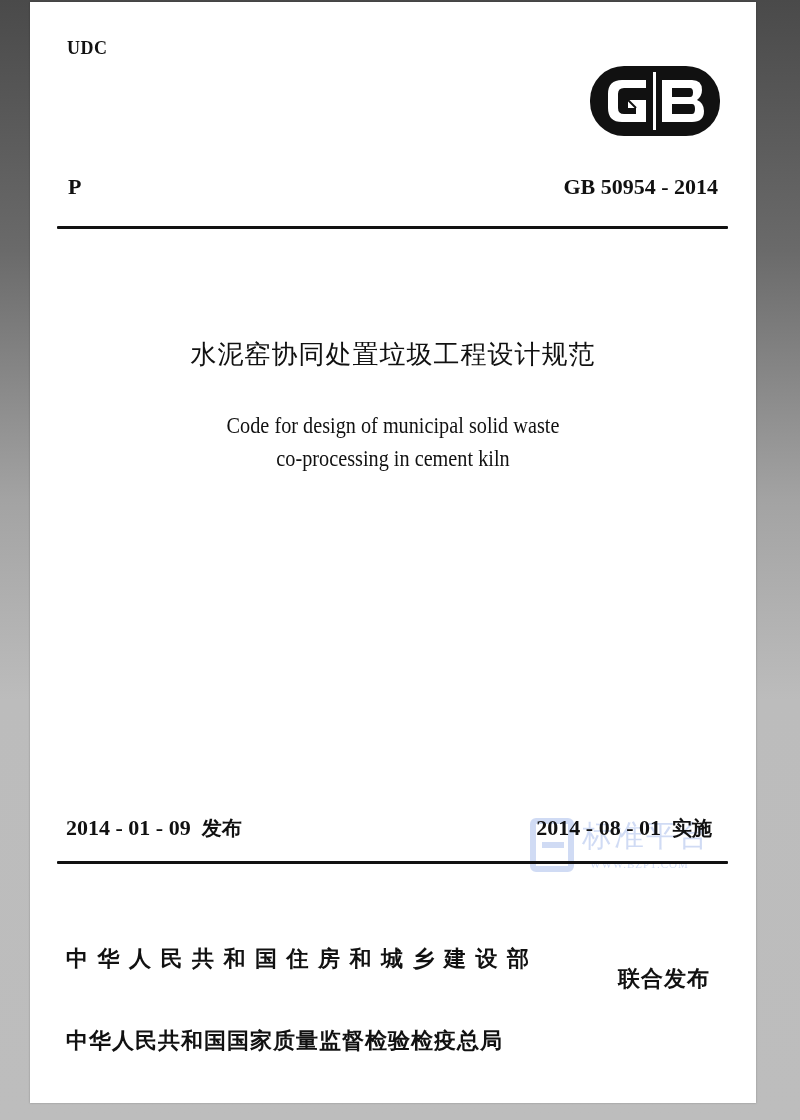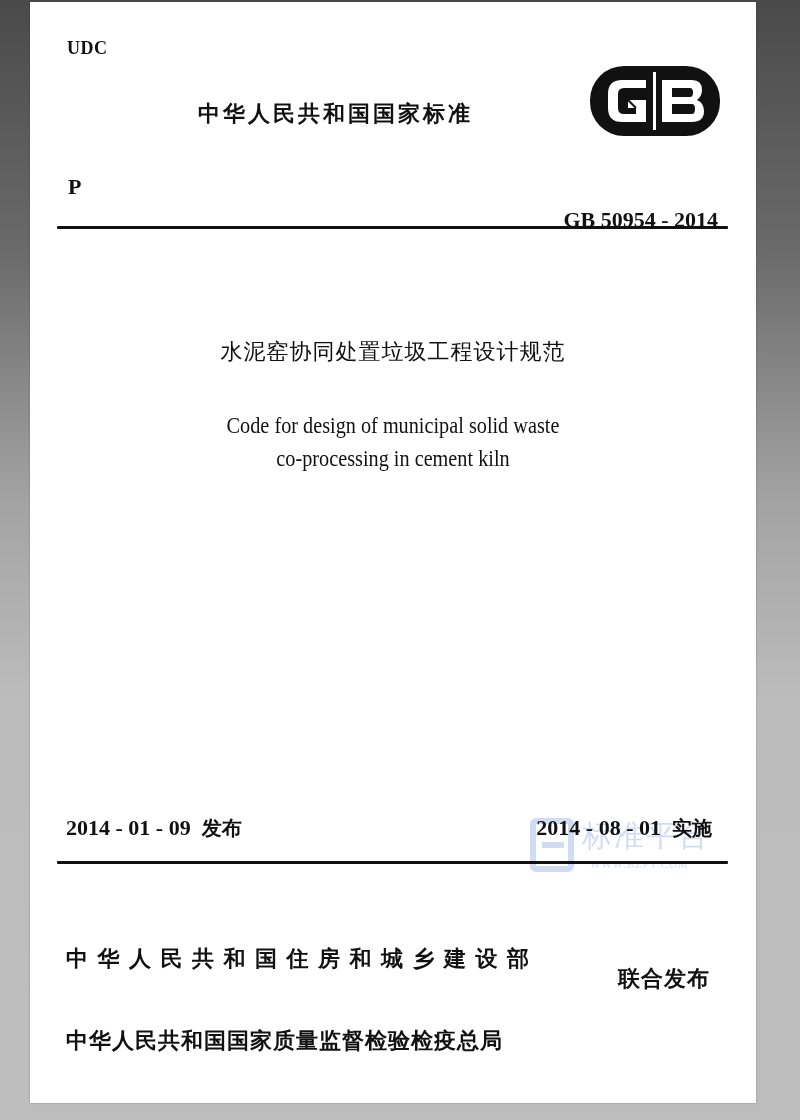--- a/index.html
+++ b/index.html
@@ -52,35 +52,34 @@
       font-size: 22px;
       color: #111;
     }
     .std-number {
       right: 38px; top: 172px;
       font-family: "Liberation Serif", serif;
       font-weight: bold;
       font-size: 22px;
       color: #111;
       white-space: pre;
-      margin-top: 33px;
     }
     .rule {
       left: 27px; width: 671px; height: 3px;
       background: #111;
       border-radius: 1px;
     }
     .rule-top { top: 224px; }
     .rule-bottom { top: 859px; height: 3px; }
 
     .title-cn {
       left: 0; width: 726px; top: 335px;
       text-align: center;
       font-family: "DejaVu Serif", serif;
-      font-size: 22px;
+      font-size: 26px;
       letter-spacing: 1px;
       color: #111;
     }
     .title-en {
       left: 0; width: 726px; top: 407px;
       text-align: center;
       font-family: "Liberation Serif", serif;
       font-size: 23px;
       line-height: 33px;
       color: #111;
@@ -179,21 +178,20 @@
       margin-left: 20px;
     }
   </style>
 </head>
 <body>
 
 <div class="page">
 
   <div class="abs udc">UDC</div>
 
-  <div class="abs std-national">中华人民共和国国家标准</div>
 
   <div class="abs gb-logo">
     <svg width="134" height="74" viewBox="0 0 134 74">
       <rect x="2" y="2" width="130" height="70" rx="34" ry="34" fill="#111"></rect>
 
       <path d="M58 16 H34 Q20 16 20 30 V44 Q20 58 34 58 H58 V36 H40 V44 H48 V50 H36 Q30 50 30 44 V30 Q30 24 36 24 H58 Z" fill="#fff"></path>
       <path d="M40 36 L48 44" stroke="#111" stroke-width="2"></path>
 
       <rect x="65" y="8" width="3" height="58" fill="#fff"></rect>
 

